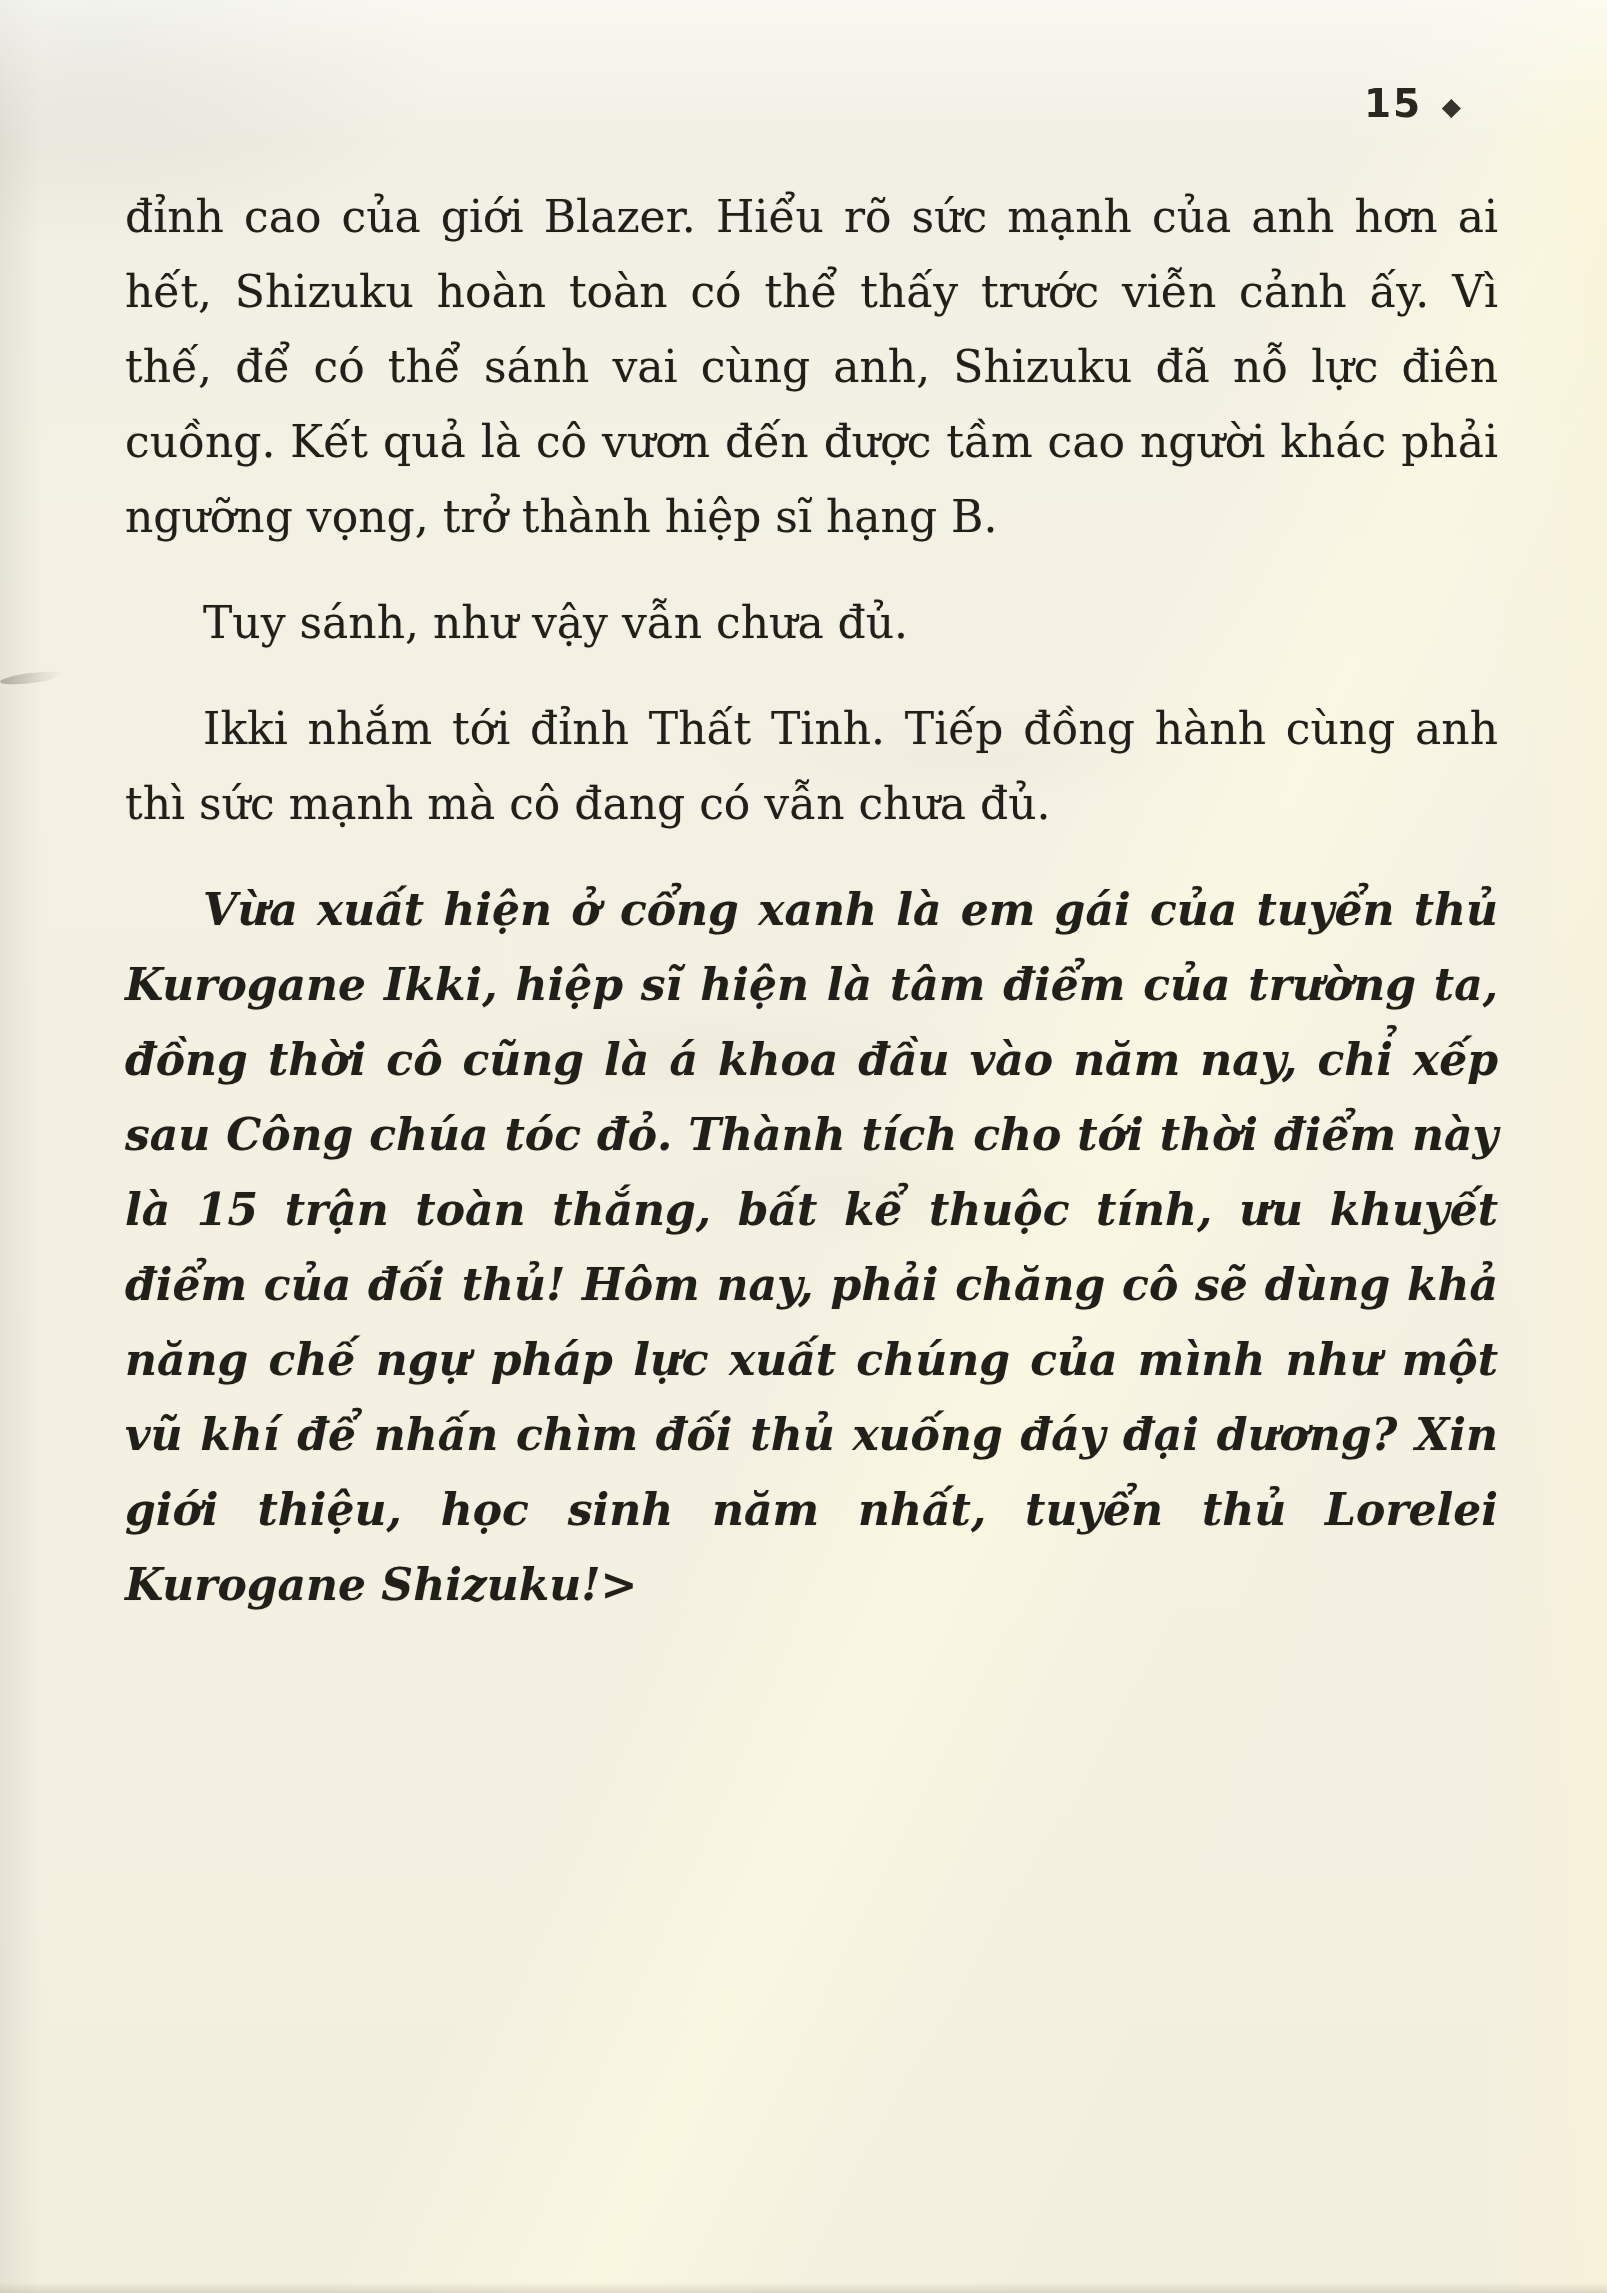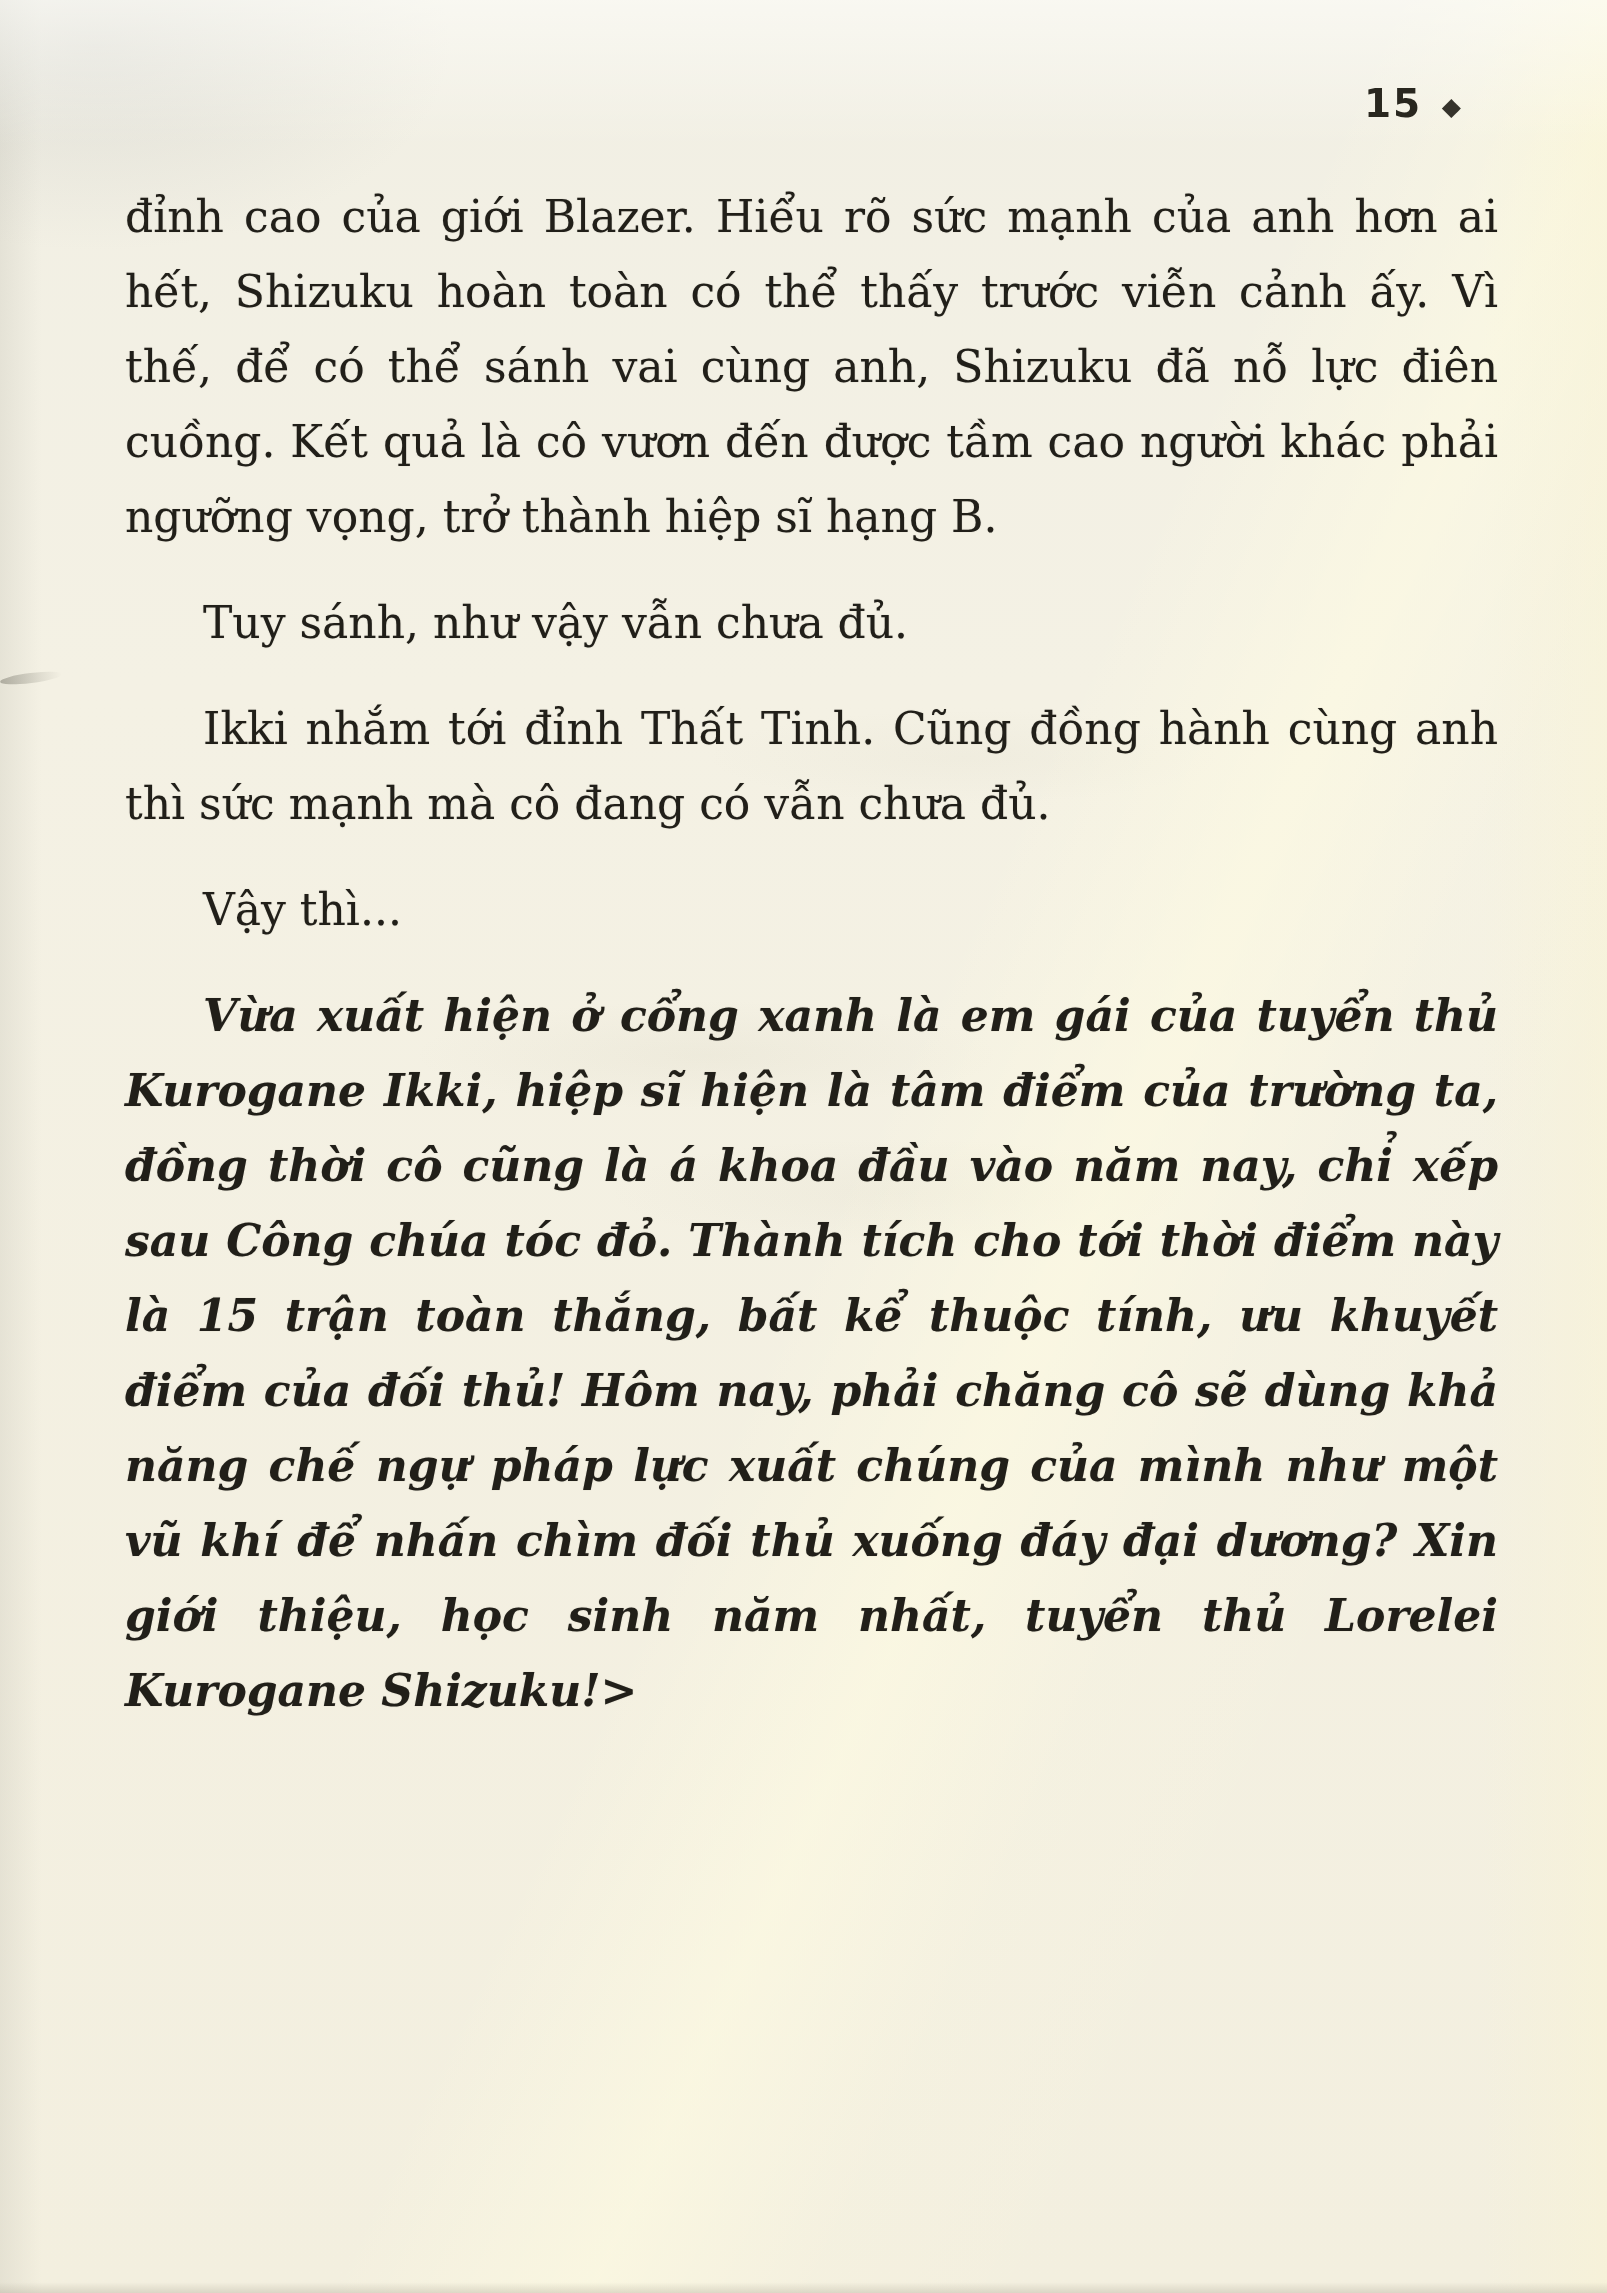--- a/index.html
+++ b/index.html
@@ -102,18 +102,17 @@
   <div class="scratch"></div>
 
   <div class="page-header">
     <span class="page-num">15</span>
     <span class="diamond">◆</span>
   </div>
 
   <div class="content">
     <p>đỉnh cao của giới Blazer. Hiểu rõ sức mạnh của anh hơn ai hết, Shizuku hoàn toàn có thể thấy trước viễn cảnh ấy. Vì thế, để có thể sánh vai cùng anh, Shizuku đã nỗ lực điên cuồng. Kết quả là cô vươn đến được tầm cao người khác phải ngưỡng vọng, trở thành hiệp sĩ hạng B.</p>
     <p class="indent">Tuy sánh, như vậy vẫn chưa đủ.</p>
-    <p class="indent">Ikki nhắm tới đỉnh Thất Tinh. Cũng đồng hành cùng anh thì sức mạnh mà cô đang có vẫn chưa đủ.</p>
-    <p class="indent">Vậy thì...</p>
+    <p class="indent">Ikki nhắm tới đỉnh Thất Tinh. Tiếp đồng hành cùng anh thì sức mạnh mà cô đang có vẫn chưa đủ.</p>
     <p class="indent announce">Vừa xuất hiện ở cổng xanh là em gái của tuyển thủ Kurogane Ikki, hiệp sĩ hiện là tâm điểm của trường ta, đồng thời cô cũng là á khoa đầu vào năm nay, chỉ xếp sau Công chúa tóc đỏ. Thành tích cho tới thời điểm này là 15 trận toàn thắng, bất kể thuộc tính, ưu khuyết điểm của đối thủ! Hôm nay, phải chăng cô sẽ dùng khả năng chế ngự pháp lực xuất chúng của mình như một vũ khí để nhấn chìm đối thủ xuống đáy đại dương? Xin giới thiệu, học sinh năm nhất, tuyển thủ Lorelei Kurogane Shizuku!&gt;</p>
   </div>
 </div>
 
 
 </body></html>

